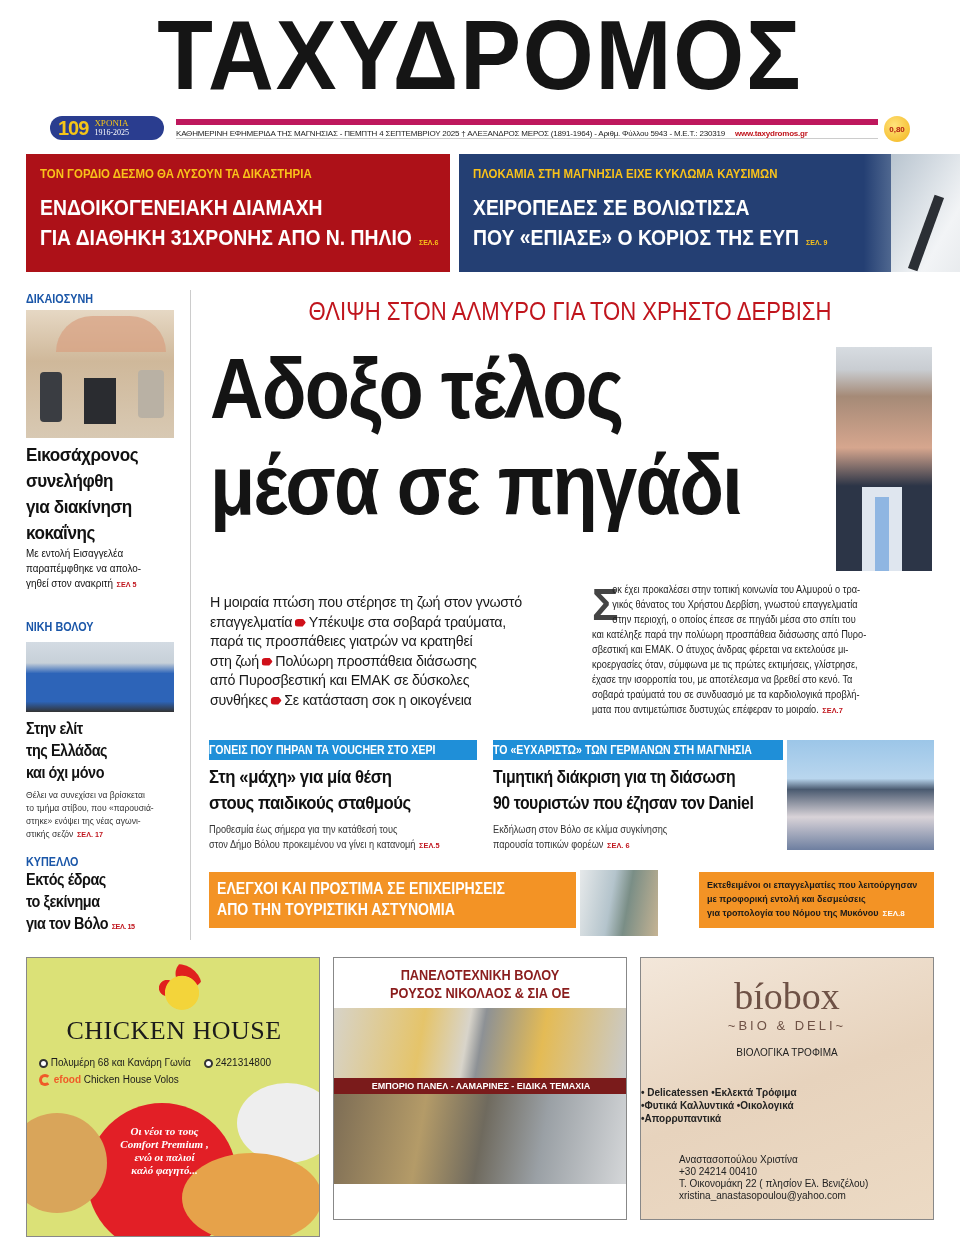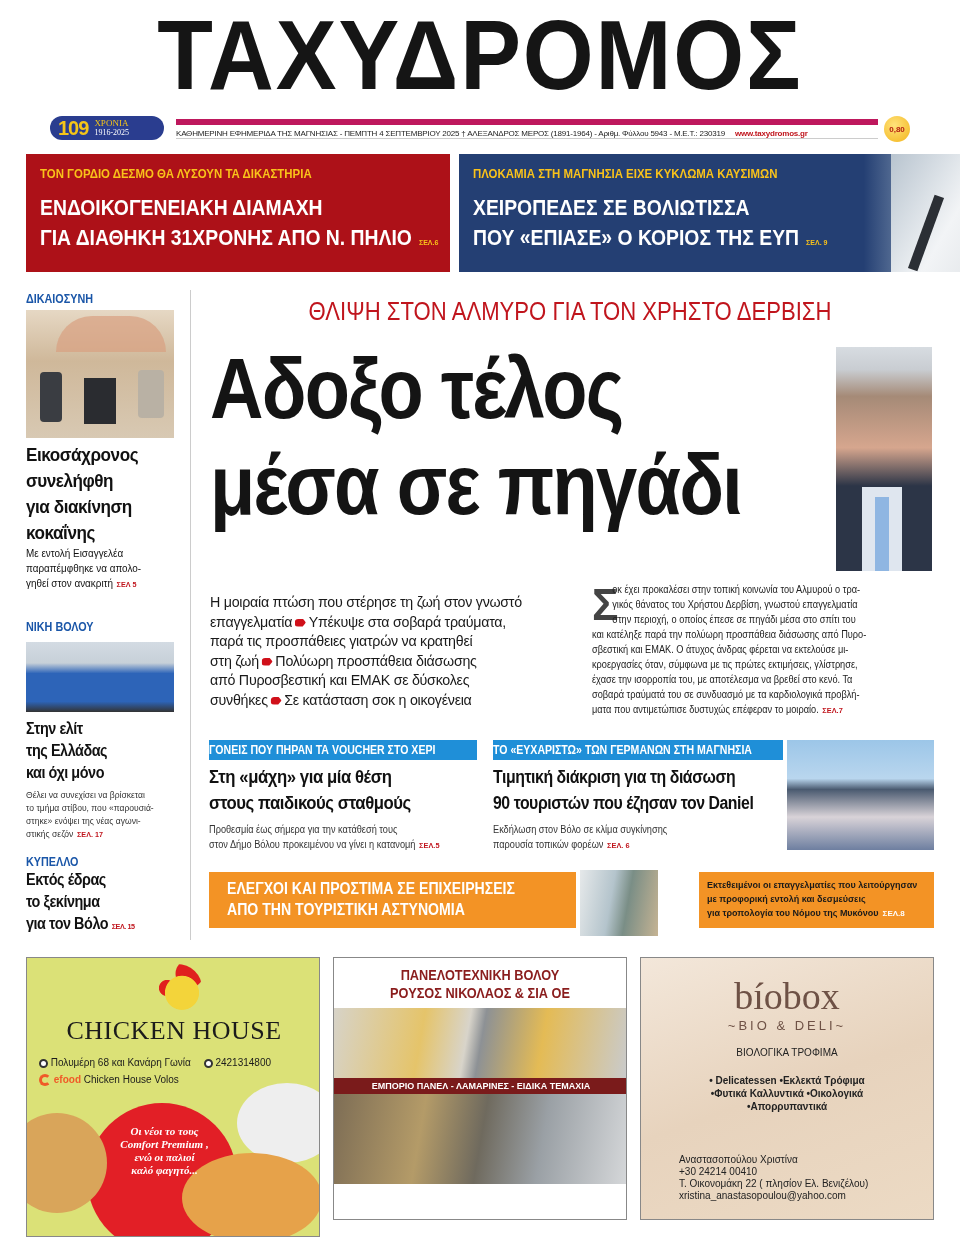--- a/index.html
+++ b/index.html
@@ -188,21 +188,21 @@
     <div>Τιμητική διάκριση για τη διάσωση</div>
     <div>90 τουριστών που έζησαν τον Daniel</div>
   </div>
   <div class="sub-text" style="margin-top:6px">
     <div>Εκδήλωση στον Βόλο σε κλίμα συγκίνησης</div>
     <div><span>παρουσία τοπικών φορέων</span><span class="page-ref">ΣΕΛ. 6</span></div>
   </div>
 </div>
 <div class="abs" style="left:787px;top:740px;width:147px;height:110px;background:linear-gradient(180deg,#9cc6e8 0,#b9d6ee 35%,#4a5a70 45%,#d9d3d8 70%,#6e7fa0 100%)"></div>
 
-<div class="abs orange" style="left:209px;top:872px;width:367px;height:56px;padding:6px 18px">
+<div class="abs orange" style="left:209px;top:872px;width:367px;height:56px;padding:6px 8px">
   <div style="font-weight:bold;font-size:16px;line-height:21px;transform:scaleX(.88);transform-origin:left;white-space:nowrap">ΕΛΕΓΧΟΙ ΚΑΙ ΠΡΟΣΤΙΜΑ ΣΕ ΕΠΙΧΕΙΡΗΣΕΙΣ</div>
   <div style="font-weight:bold;font-size:16px;line-height:21px;transform:scaleX(.88);transform-origin:left;white-space:nowrap">ΑΠΟ ΤΗΝ ΤΟΥΡΙΣΤΙΚΗ ΑΣΤΥΝΟΜΙΑ</div>
 </div>
 <div class="abs" style="left:580px;top:870px;width:78px;height:66px;background:linear-gradient(100deg,#e6e9ea 0,#b4c4cc 40%,#7a8e86 60%,#c5b393 100%)"></div>
 <div class="abs orange" style="left:699px;top:872px;width:235px;height:56px;padding:6px 8px">
   <div style="font-weight:bold;font-size:9px;line-height:14px;color:#1a1a1a;white-space:nowrap">Εκτεθειμένοι οι επαγγελματίες που λειτούργησαν</div>
   <div style="font-weight:bold;font-size:9px;line-height:14px;color:#1a1a1a;white-space:nowrap">με προφορική εντολή και δεσμεύσεις</div>
   <div style="font-weight:bold;font-size:9px;line-height:14px;color:#1a1a1a;white-space:nowrap"><span>για τροπολογία του Νόμου της Μυκόνου</span><span class="page-ref" style="color:#fff">ΣΕΛ.8</span></div>
 </div>
 
@@ -241,21 +241,21 @@
   </div>
   <div style="position:absolute;left:0;top:50px;width:294px;height:70px;background:linear-gradient(100deg,#d7d3c8 0,#e5c46a 30%,#d8d4ca 45%,#8d9195 50%,#e4bb55 70%,#c9cbce 100%)"></div>
   <div style="position:absolute;left:0;top:120px;width:294px;height:16px;background:#7a1b1b;color:#fff;font-size:9px;font-weight:bold;line-height:16px;text-align:center">ΕΜΠΟΡΙΟ ΠΑΝΕΛ - ΛΑΜΑΡΙΝΕΣ - ΕΙΔΙΚΑ ΤΕΜΑΧΙΑ</div>
   <div style="position:absolute;left:0;top:136px;width:294px;height:90px;background:linear-gradient(100deg,#7d6d55 0,#b49b68 30%,#6f6a5e 50%,#9aa0a5 70%,#d6d8da 100%)"></div>
 </div>
 
 <div class="abs ad" style="left:640px;top:957px;width:294px;height:263px;background:linear-gradient(160deg,#f3e7da 0,#e7d3bd 50%,#ecdac4 100%);overflow:hidden">
   <div style="text-align:center;font-family:'Liberation Serif',serif;font-size:38px;color:#6e5145;margin-top:18px;line-height:40px">bíobox</div>
   <div style="text-align:center;font-size:13px;letter-spacing:3px;color:#6e5145;margin-top:2px">~BIO &amp; DELI~</div>
   <div style="text-align:center;font-size:10px;color:#222;margin-top:14px">ΒΙΟΛΟΓΙΚΑ ΤΡΟΦΙΜΑ</div>
-  <div style="text-align:center;font-size:10px;line-height:13px;color:#222;margin-top:16px;font-weight:bold">
+  <div style="text-align:left;font-size:10px;line-height:13px;color:#222;margin-top:28px;font-weight:bold">
     <div>• Delicatessen •Εκλεκτά Τρόφιμα</div>
     <div>•Φυτικά Καλλυντικά •Οικολογικά</div>
     <div>•Απορρυπαντικά</div>
   </div>
   <div style="position:absolute;left:38px;top:196px;font-size:10px;line-height:12px;color:#222;white-space:nowrap">
     <div>Αναστασοπούλου Χριστίνα</div>
     <div>+30 24214 00410</div>
     <div>Τ. Οικονομάκη 22 ( πλησίον Ελ. Βενιζέλου)</div>
     <div>xristina_anastasopoulou@yahoo.com</div>
   </div>

